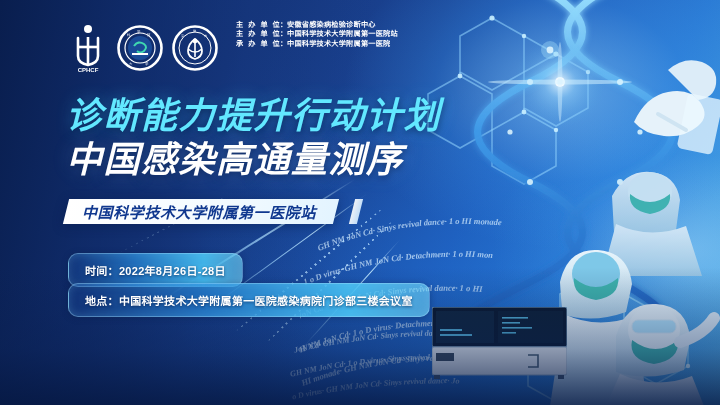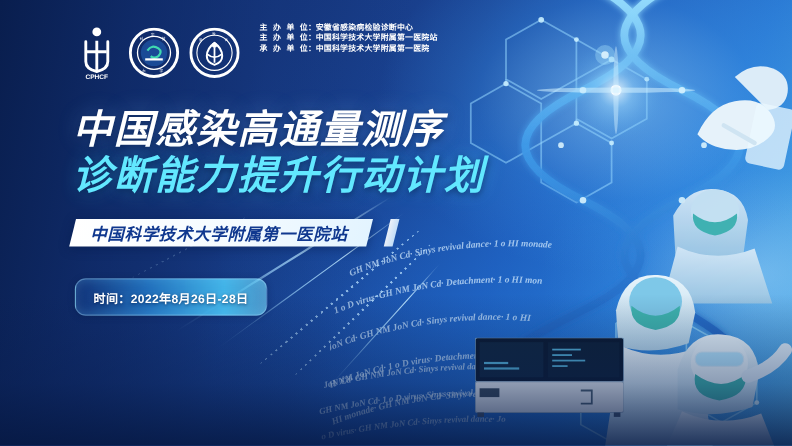--- a/index.html
+++ b/index.html
@@ -377,24 +377,25 @@
       </div>
       <div class="org-line">
         <span class="org-label">承办单位</span>
         <span class="org-colon">：</span>
         <span class="org-value">中国科学技术大学附属第一医院</span>
       </div>
     </div>
   </div>
 
   <div id="title-block">
+    <div class="title-line" id="title-2">诊断能力提升行动计划</div>
     <div class="title-line" id="title-1">中国感染高通量测序</div>
-    <div class="title-line" id="title-2">诊断能力提升行动计划</div>
   </div>
 
   <div id="subtitle-banner">
     <span id="subtitle-text">中国科学技术大学附属第一医院站</span>
   </div>
   <div id="subtitle-tick"></div>
 
   <div class="pill" id="pill-time">时间：2022年8月26日-28日</div>
+  <div class="pill" id="pill-place">地点：中国科学技术大学附属第一医院感染病院门诊部三楼会议室</div>
 
 </div>
 
 </body></html>

